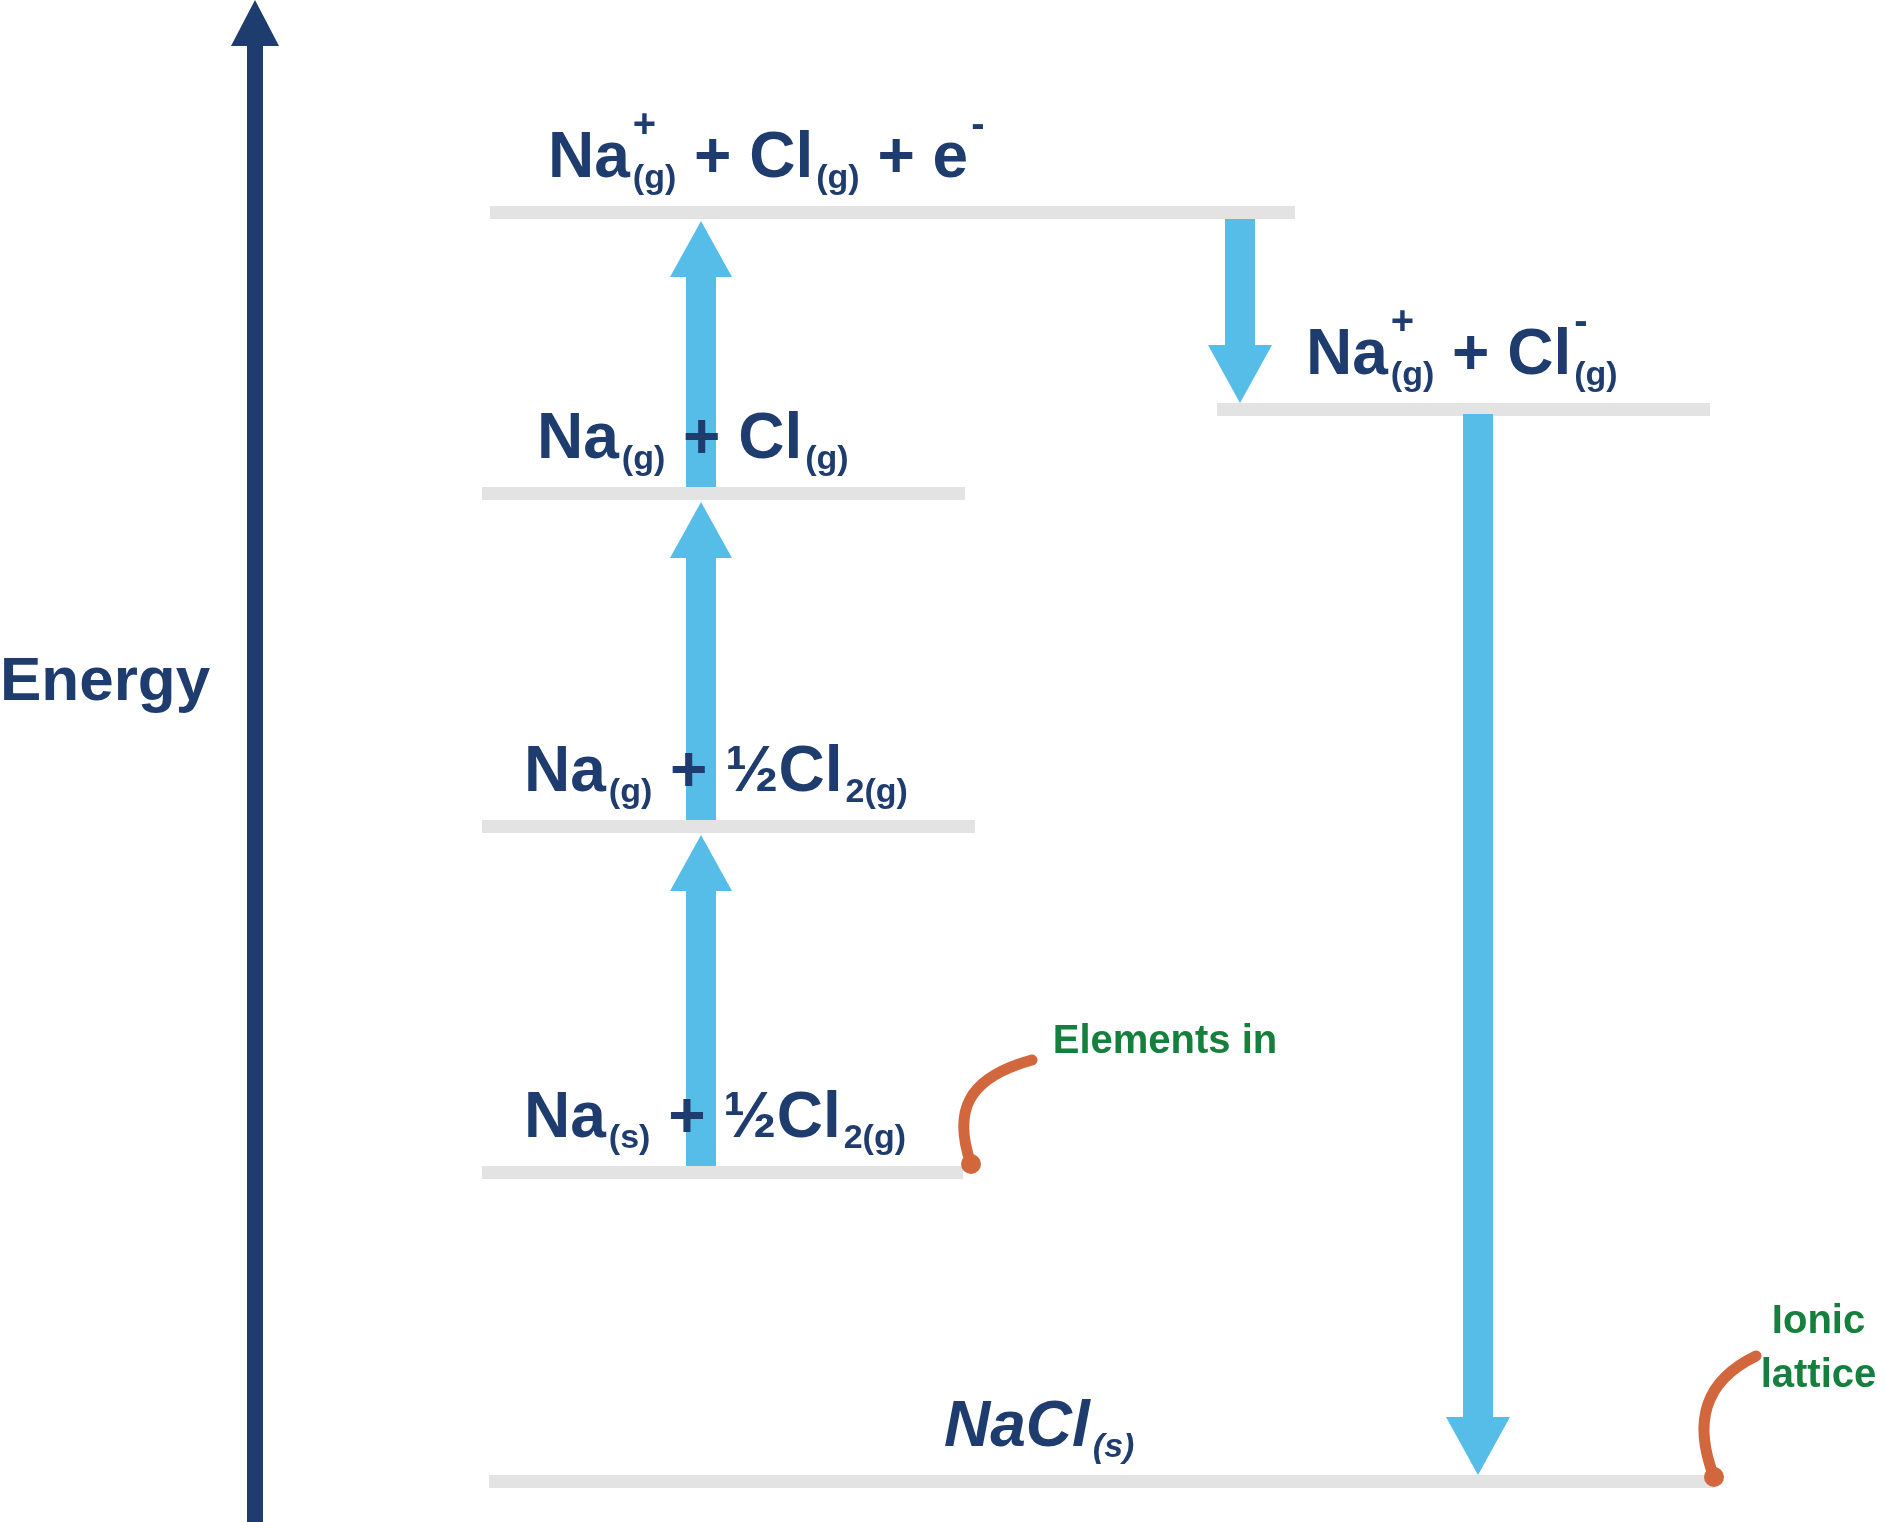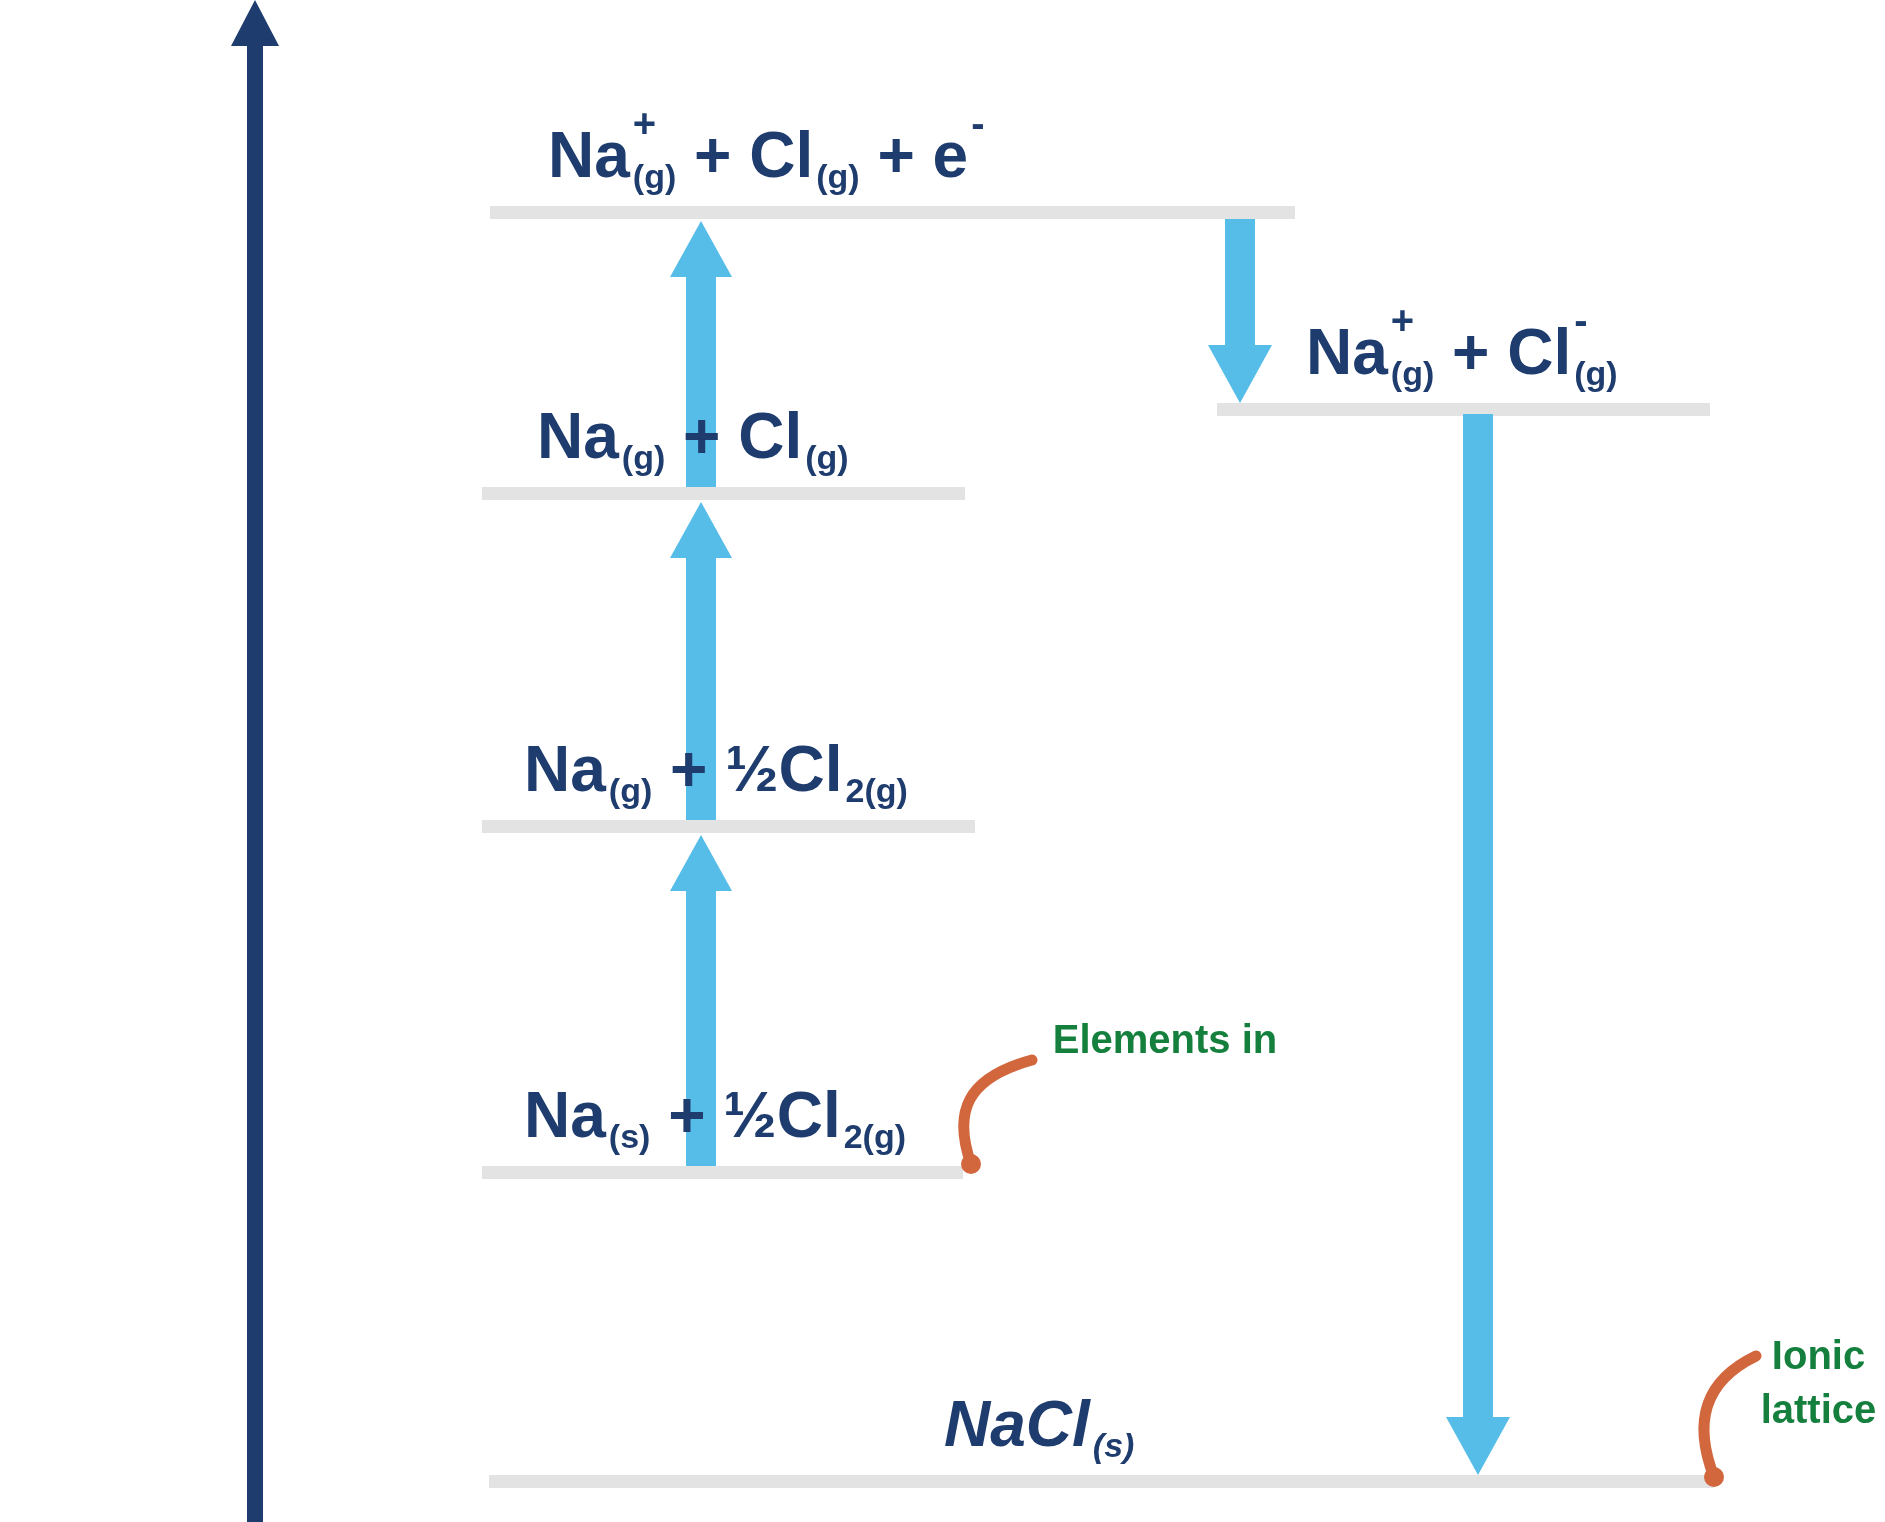--- a/index.html
+++ b/index.html
@@ -74,30 +74,31 @@
   #label-3    {left:524px; top:731px;}
   #label-4    {left:524px; top:1077px;}
   #label-ions {left:1306px;top:314px;}
   #label-nacl {left:944px; top:1386px;font-style:italic;}
   
   .note{
     position:absolute;color:#15803d;font-weight:700;
     font-size:40px;line-height:1.35;text-align:center;z-index:3;
   }
   #note-elements{left:1000px;top:1012px;width:330px;}
-  #note-lattice {left:1752px;top:1292px;width:133px;margin-top:36px;}
+  #note-lattice {left:1752px;top:1292px;width:133px;}
   #curves{position:absolute;left:0;top:0;z-index:2;pointer-events:none;}
 </style>
 </head>
 <body>
 
 <div id="stage">
 
   <div class="axis-shaft"></div>
   <div class="axis-head"></div>
+  <div class="axis-label">Energy</div>
 
   <div class="level-line" id="line-top"></div>
   <div class="level-line" id="line-2"></div>
   <div class="level-line" id="line-3"></div>
   <div class="level-line" id="line-4"></div>
   <div class="level-line" id="line-ions"></div>
   <div class="level-line" id="line-nacl"></div>
 
   <div class="arr" id="up-atom-na">
     <div class="head-up"></div>

